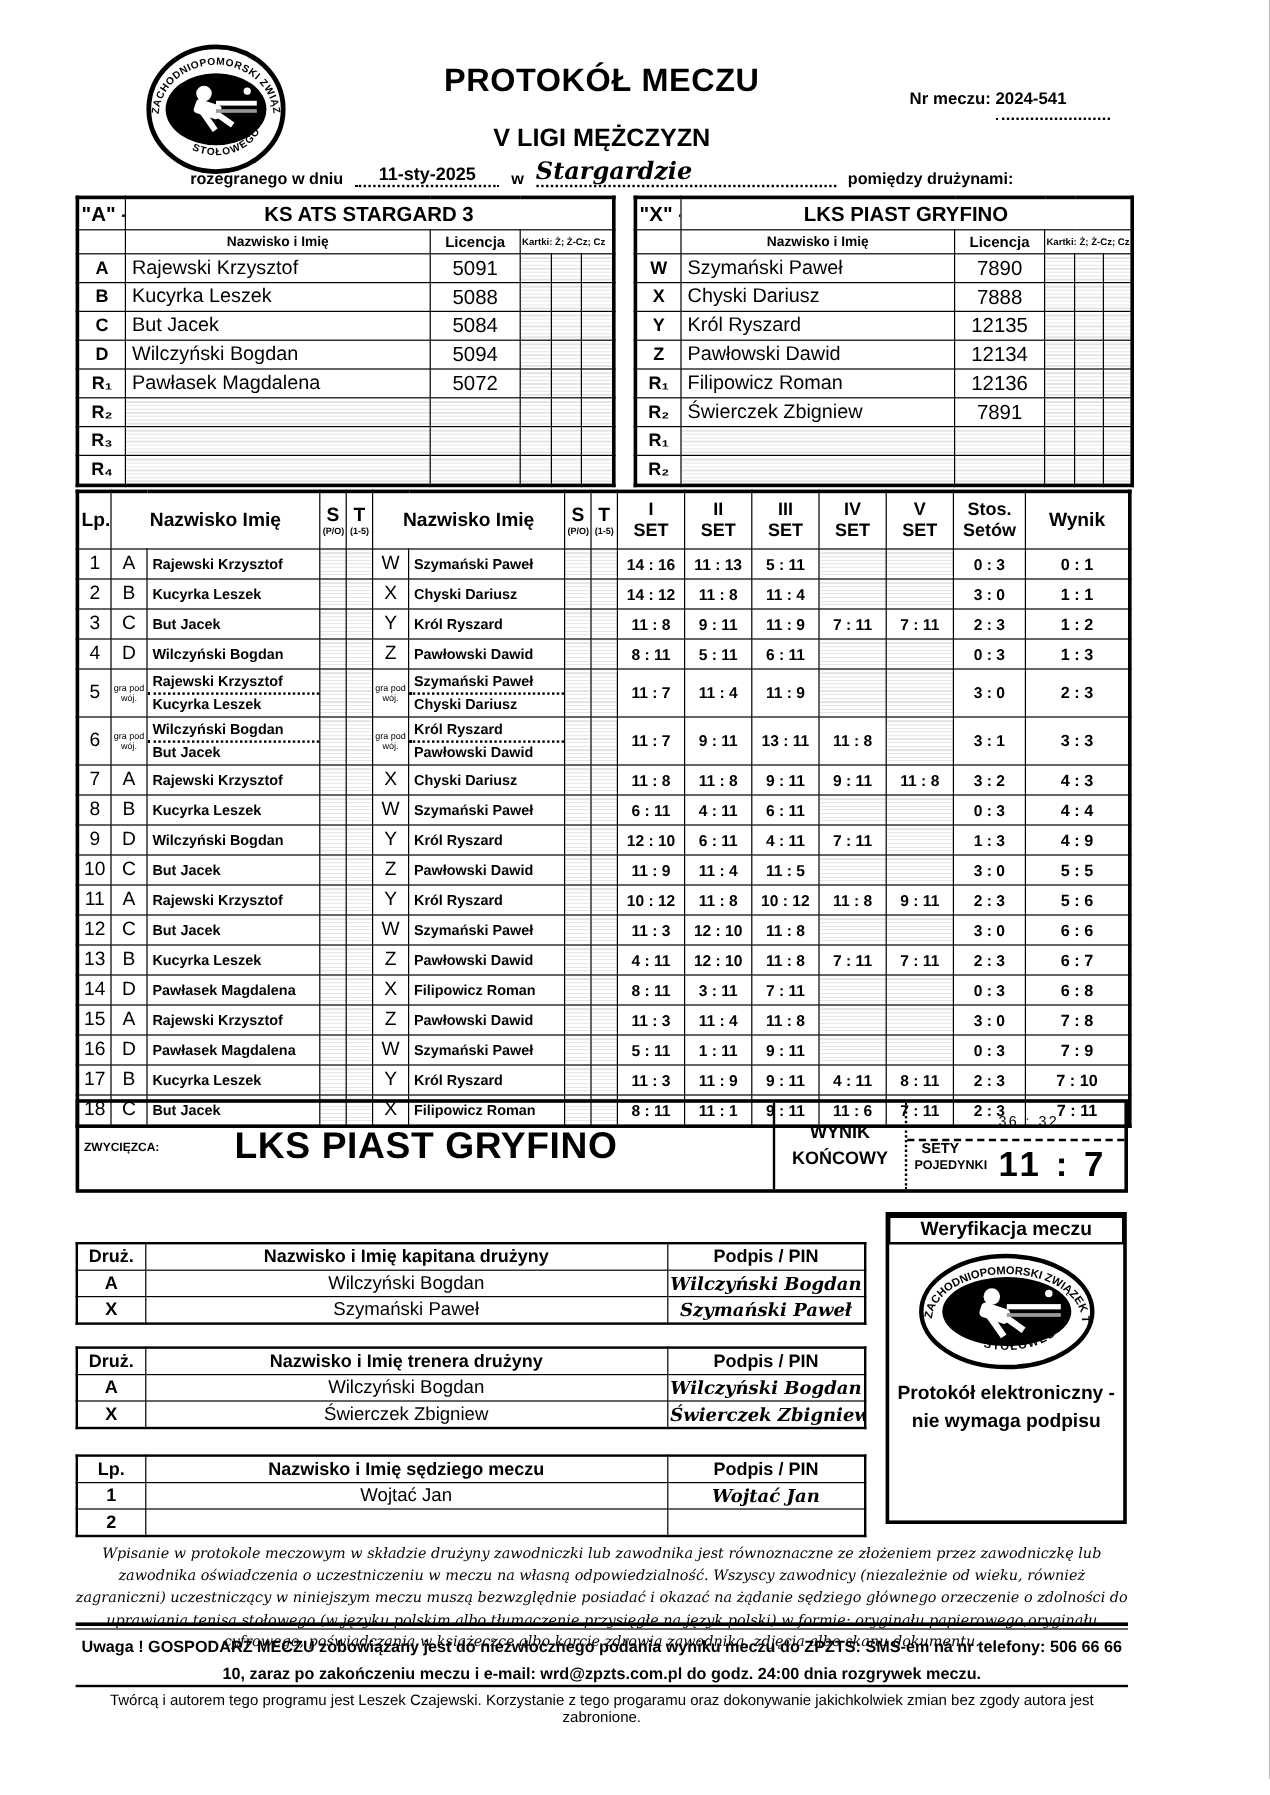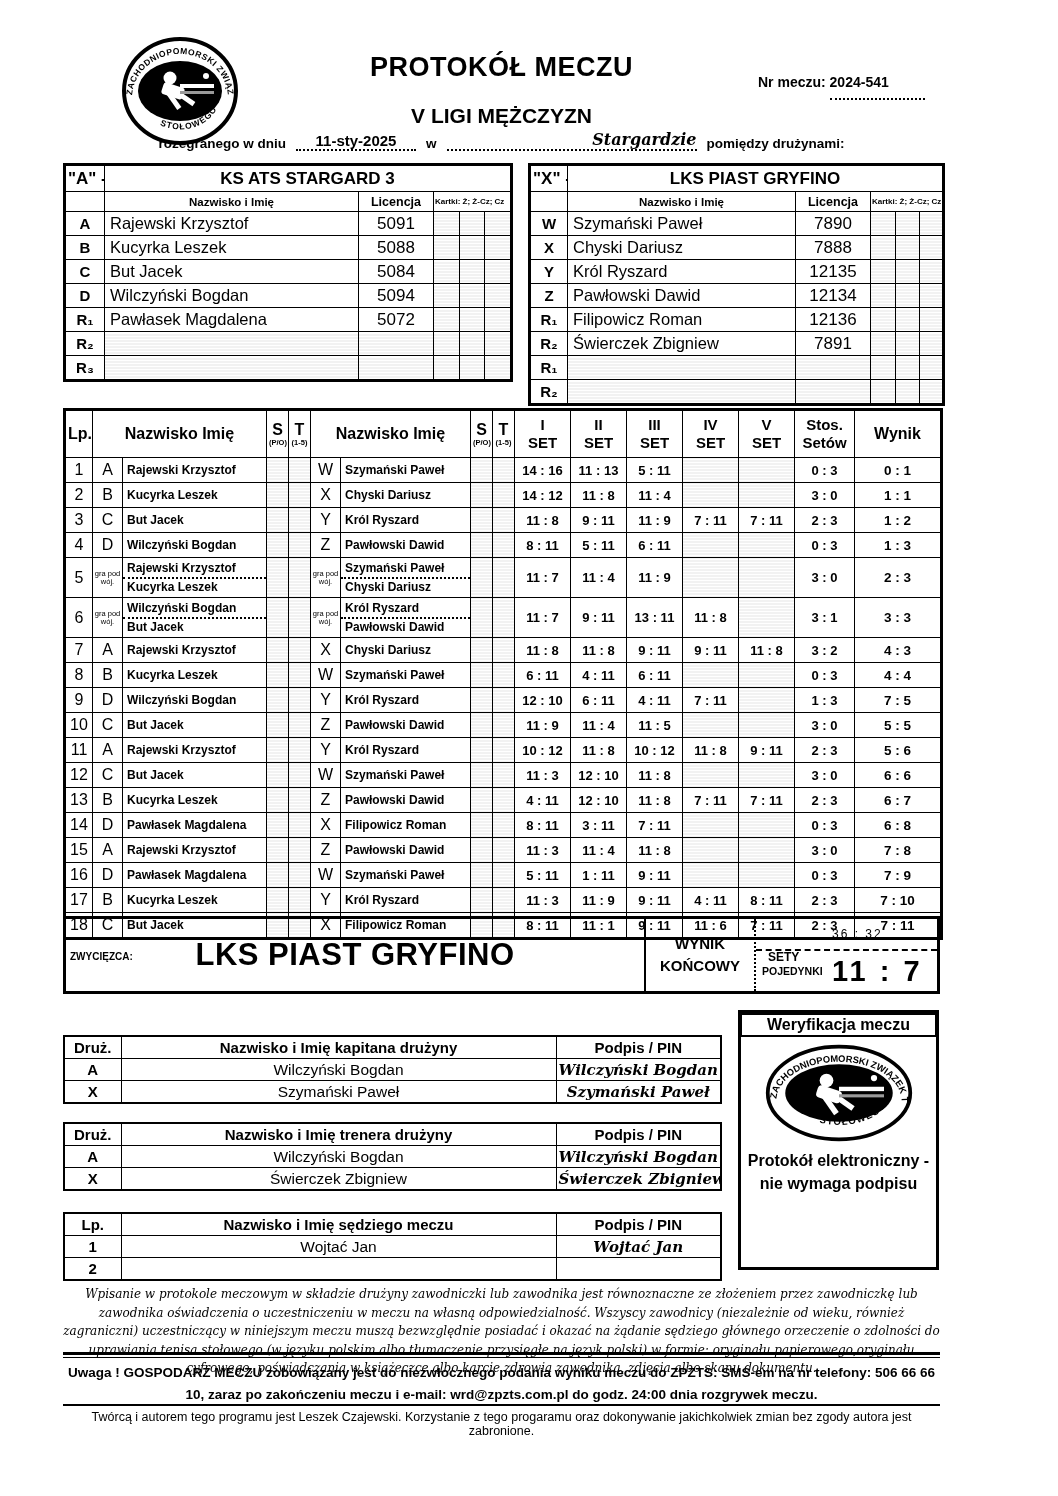--- a/index.html
+++ b/index.html
@@ -13,21 +13,21 @@
   
   .hdr-title{position:absolute;left:63px;top:52px;width:877px;text-align:center;
              font-size:27px;font-weight:bold;letter-spacing:.5px;}
   .hdr-league{position:absolute;left:63px;top:104px;width:877px;text-align:center;
              font-size:21px;font-weight:bold;}
   .nr-box{position:absolute;left:758px;top:74px;width:200px;font-size:14px;font-weight:bold;}
   .nr-box .val{display:inline-block;min-width:95px;text-align:left;border-bottom:2px dotted #000;padding-bottom:8px;}
   .played{position:absolute;left:63px;top:130px;width:877px;display:flex;justify-content:center;
           align-items:flex-end;gap:10px;font-size:13.5px;font-weight:bold;}
   .played .date{min-width:120px;text-align:center;font-size:15px;}
-  .played .city{min-width:250px;text-align:right;font-size:16px;font-weight:bold;font-style:italic;
+  .played .city{min-width:250px;text-align:left;font-size:20px;font-weight:bold;font-style:italic;
                 font-family:"DejaVu Serif",serif;}
   .logo-wrap{position:absolute;left:120px;top:36px;width:120px;height:115px;}
   
   .roster{position:absolute;top:163px;}
   .roster table{width:100%;}
   .roster .teamtag{font-size:17px;font-weight:bold;text-align:center;}
   .roster .teamname{font-size:17px;font-weight:bold;text-align:center;}
   .roster .ch-name{font-size:11.5px;font-weight:bold;text-align:center;}
   .roster .ch-lic{font-size:12.5px;font-weight:bold;text-align:center;}
   .roster .ch-cards{font-size:8px;font-weight:bold;text-align:left;padding:0 1px;}
@@ -210,20 +210,28 @@
             <td class="hatch"></td>
           </tr>
           <tr>
             <td class="pos">R₃</td>
             <td class="pname hatch"></td>
             <td class="plic hatch"></td>
             <td class="hatch"></td>
             <td class="hatch"></td>
             <td class="hatch"></td>
           </tr>
+          <tr>
+            <td class="pos">R₄</td>
+            <td class="pname hatch"></td>
+            <td class="plic hatch"></td>
+            <td class="hatch"></td>
+            <td class="hatch"></td>
+            <td class="hatch"></td>
+          </tr>
         </tbody>
     </table>
   </div>
 
   <div class="roster" style="left:528px;width:414px;">
     <table class="frame">
       <colgroup>
           <col style="width:38px">
           <col style="width:228px">
           <col style="width:75px">
@@ -546,21 +554,21 @@
             <td class="c-pos">Y</td>
             <td class="c-name">Król Ryszard</td>
             <td class="hatch"></td>
             <td class="hatch"></td>
             <td class="c-score">12 : 10</td>
             <td class="c-score">6 : 11</td>
             <td class="c-score">4 : 11</td>
             <td class="c-score">7 : 11</td>
             <td class="hatch"></td>
             <td class="c-score">1 : 3</td>
-            <td class="c-wynik">7 : 5</td>
+            <td class="c-wynik">4 : 9</td>
           </tr>
           <tr>
             <td class="c-lp">10</td>
             <td class="c-pos">C</td>
             <td class="c-name">But Jacek</td>
             <td class="hatch"></td>
             <td class="hatch"></td>
             <td class="c-pos">Z</td>
             <td class="c-name">Pawłowski Dawid</td>
             <td class="hatch"></td>

